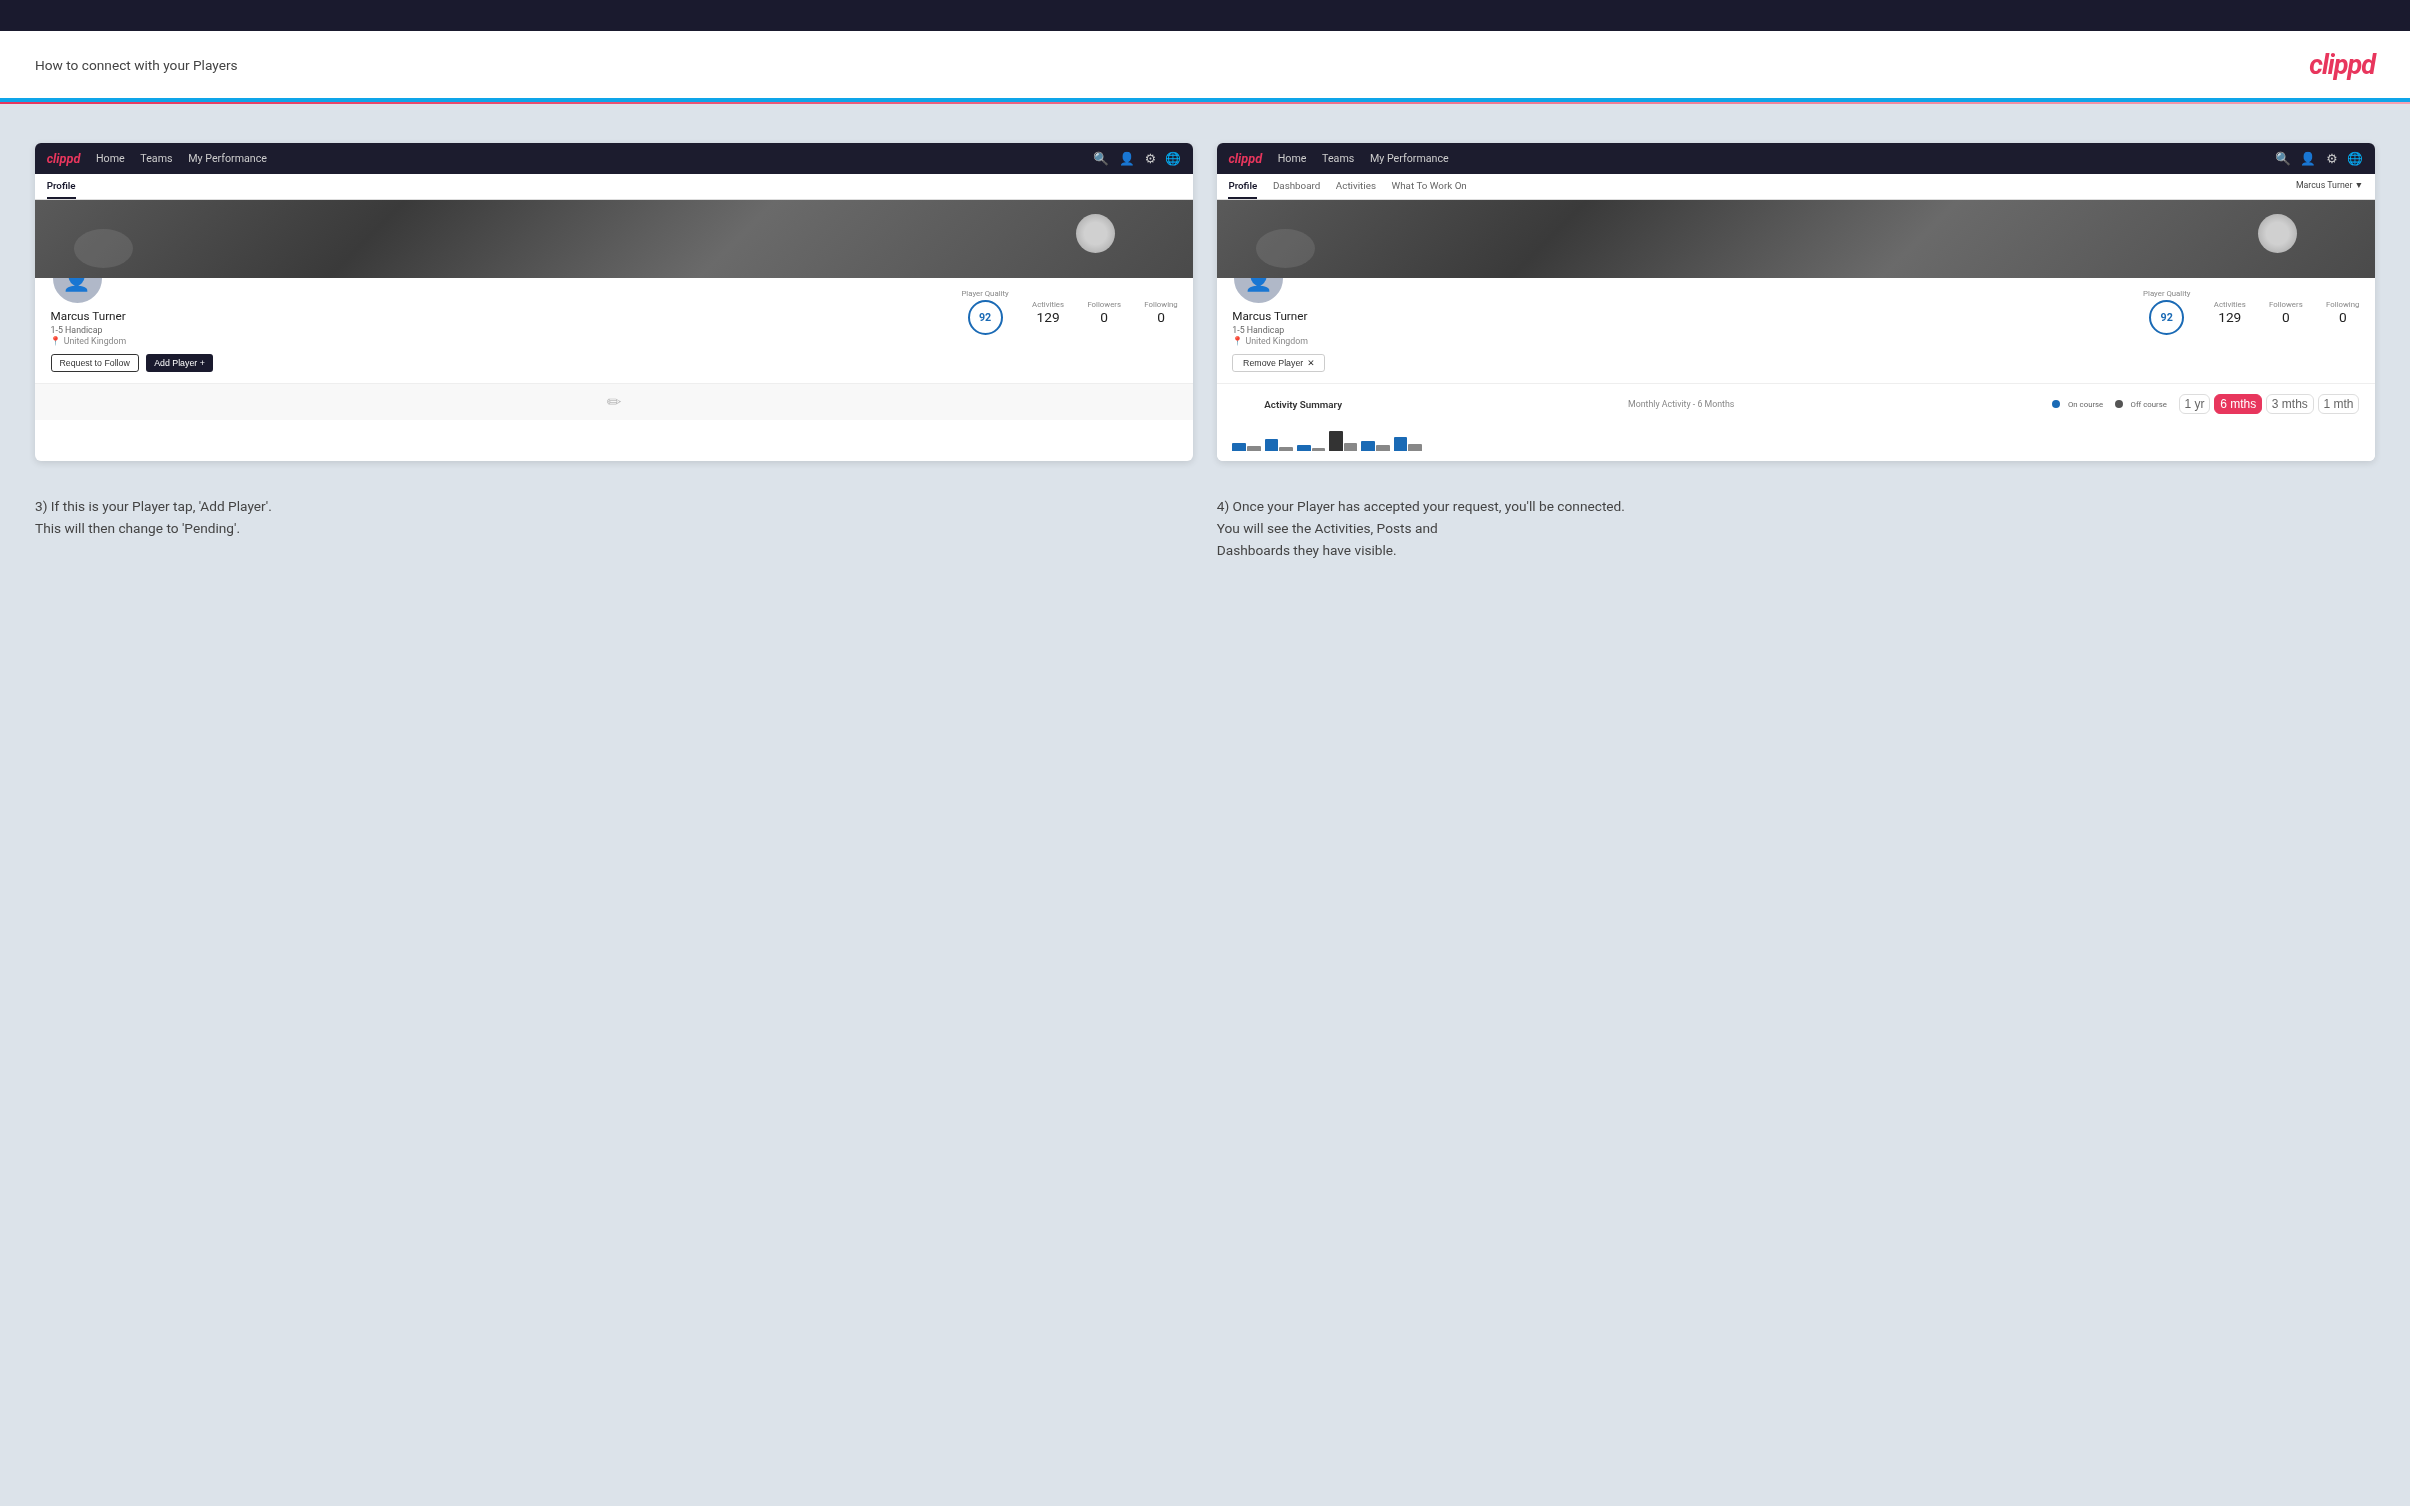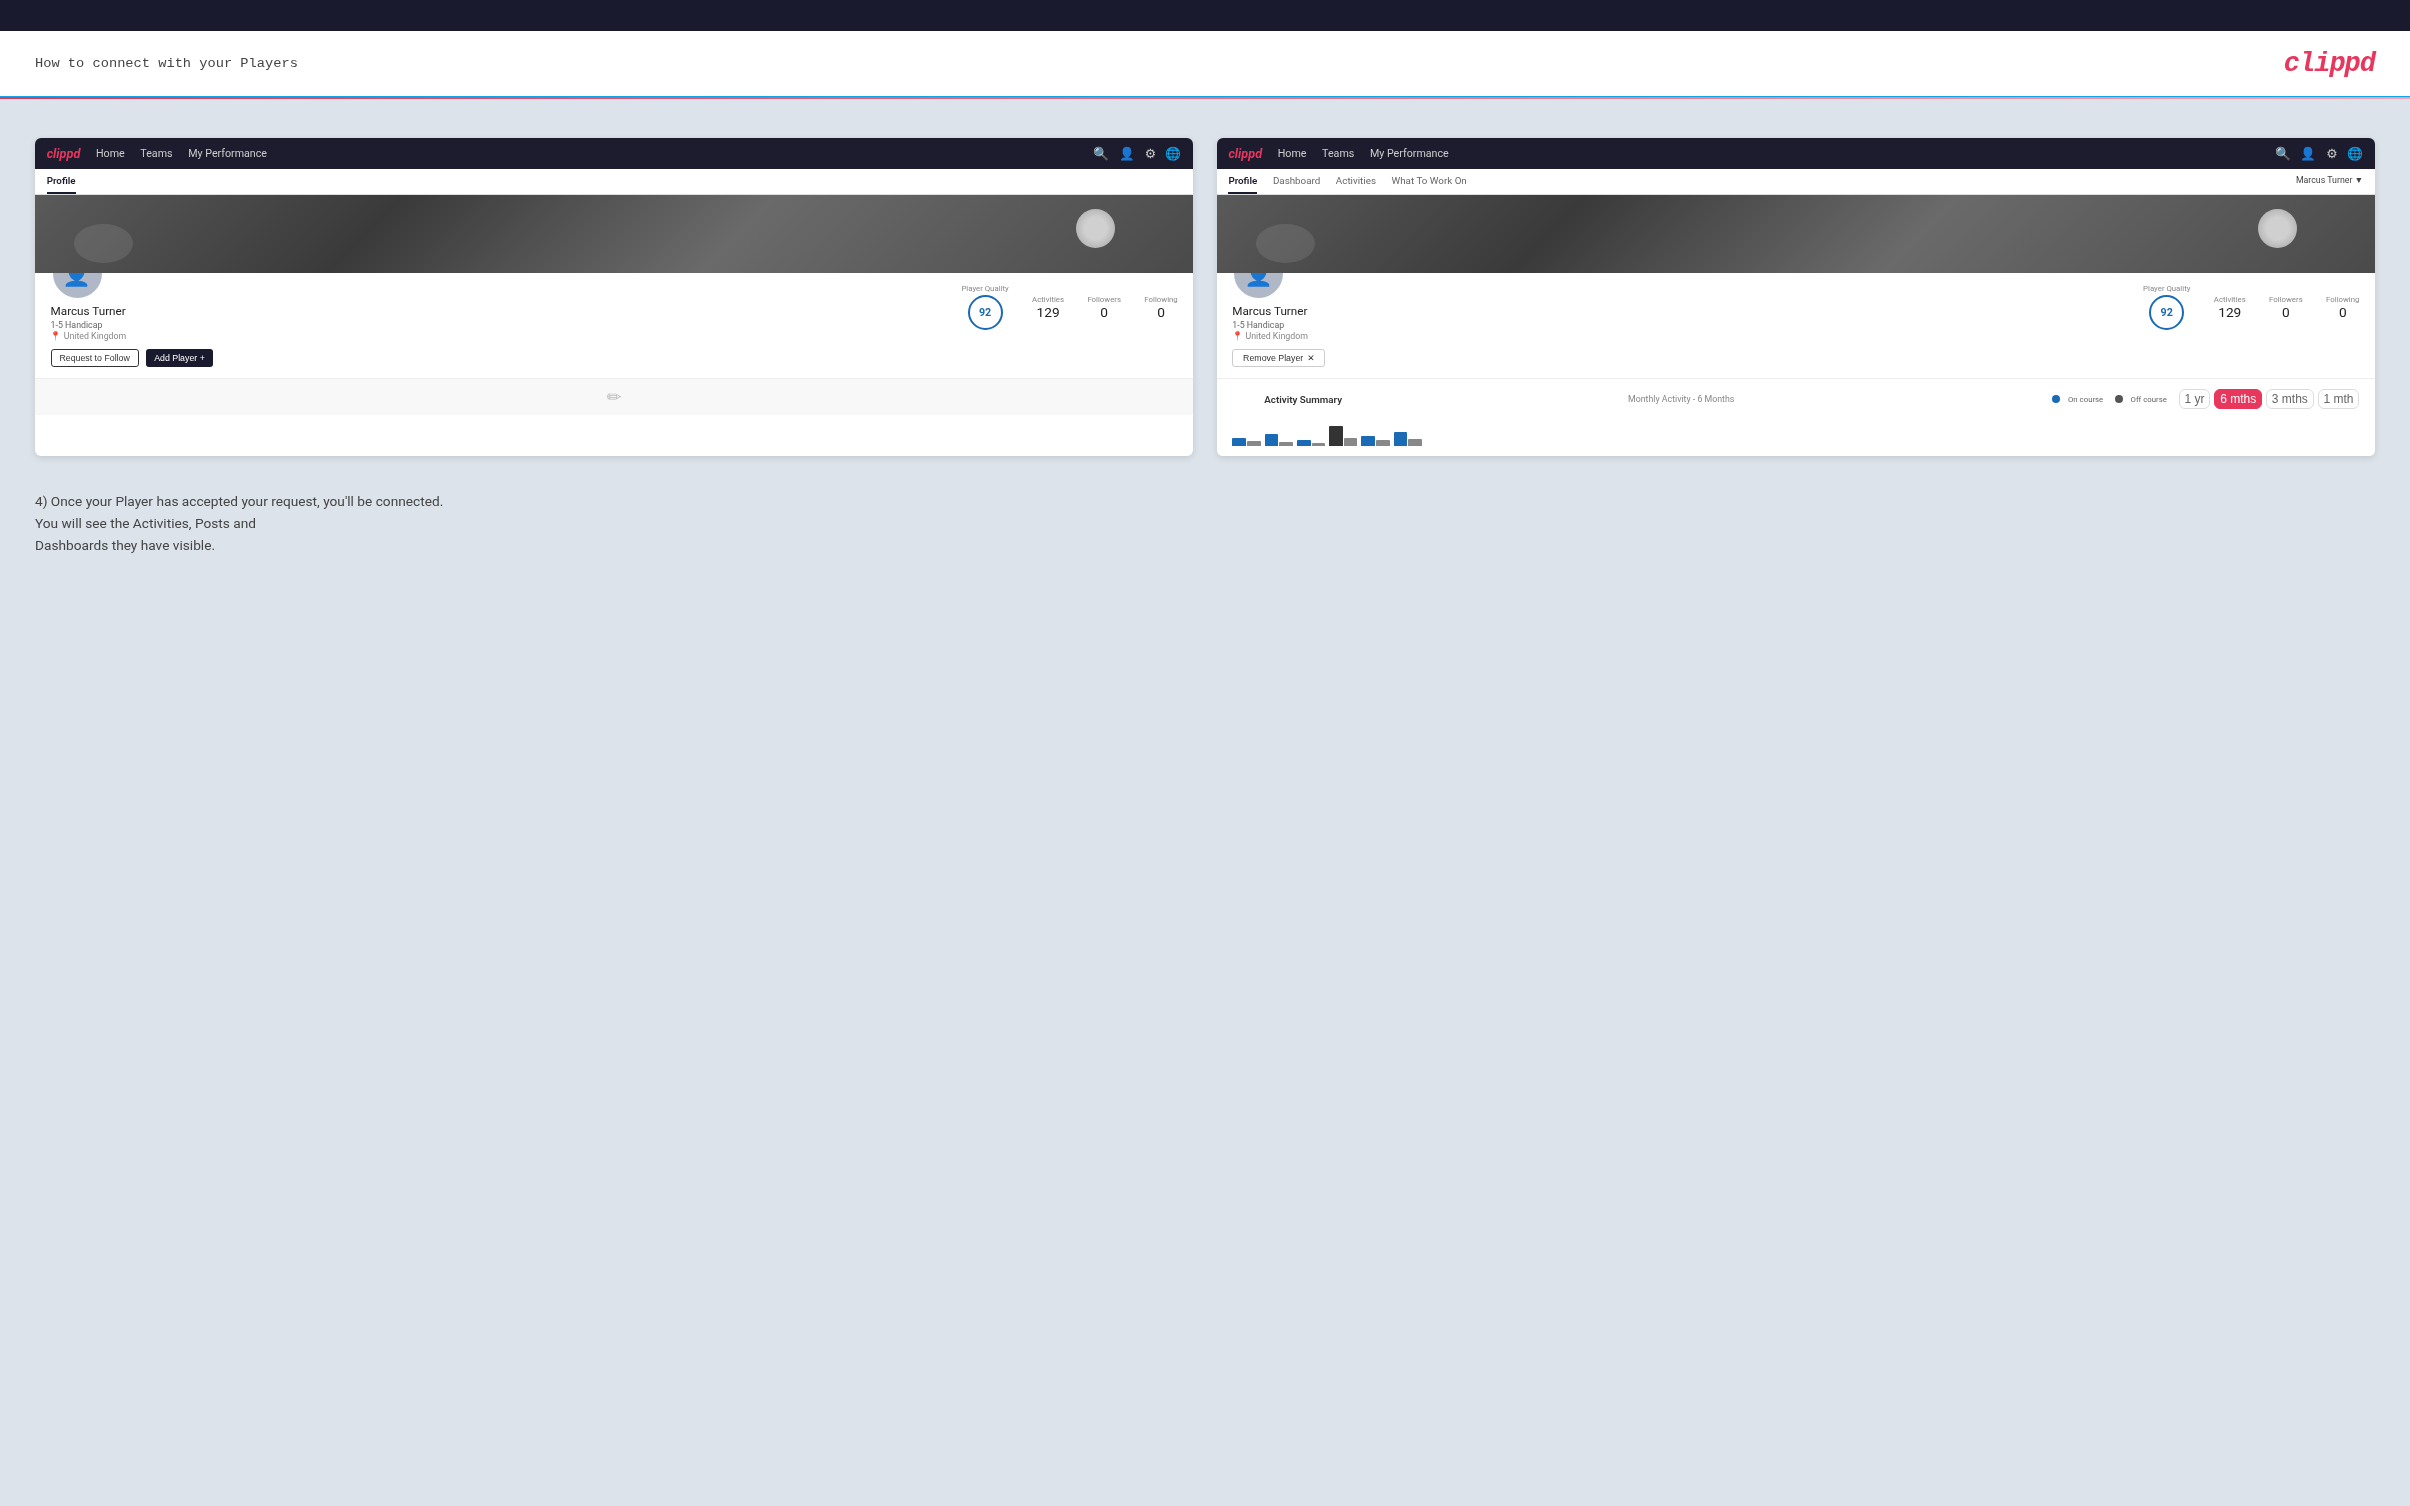--- a/index.html
+++ b/index.html
@@ -15,22 +15,21 @@
       height: 31px;
       width: 100%;
     }
 
     
     .header {
       display: flex;
       align-items: center;
       justify-content: space-between;
       padding: 17.6px 35px;
-      border-bottom: 1px solid #0ea5e9;
-      font-family: Liberation Mono, monospace;
+      border-bottom: 4px solid #0ea5e9;
     }
     .header-title {
       font-size: 13.7px;
       color: #444;
     }
     .clippd-logo {
       font-size: 27px;
       font-weight: 700;
       color: #e8365d;
       font-style: italic;
@@ -568,18 +567,21 @@
             <div class="bar" style="height:6.8px; background:#888;"></div>
           </div>
         </div>
       </div>
 
     </div>
   </div>
 
   <div class="captions-row">
     <div class="caption-block">
+      <p>3) If this is your Player tap, 'Add Player'.<br>This will then change to 'Pending'.</p>
+    </div>
+    <div class="caption-block">
       <p>4) Once your Player has accepted your request, you'll be connected.<br>You will see the Activities, Posts and<br>Dashboards they have visible.</p>
     </div>
   </div>
 
 </div>
 
 
 </body></html>

